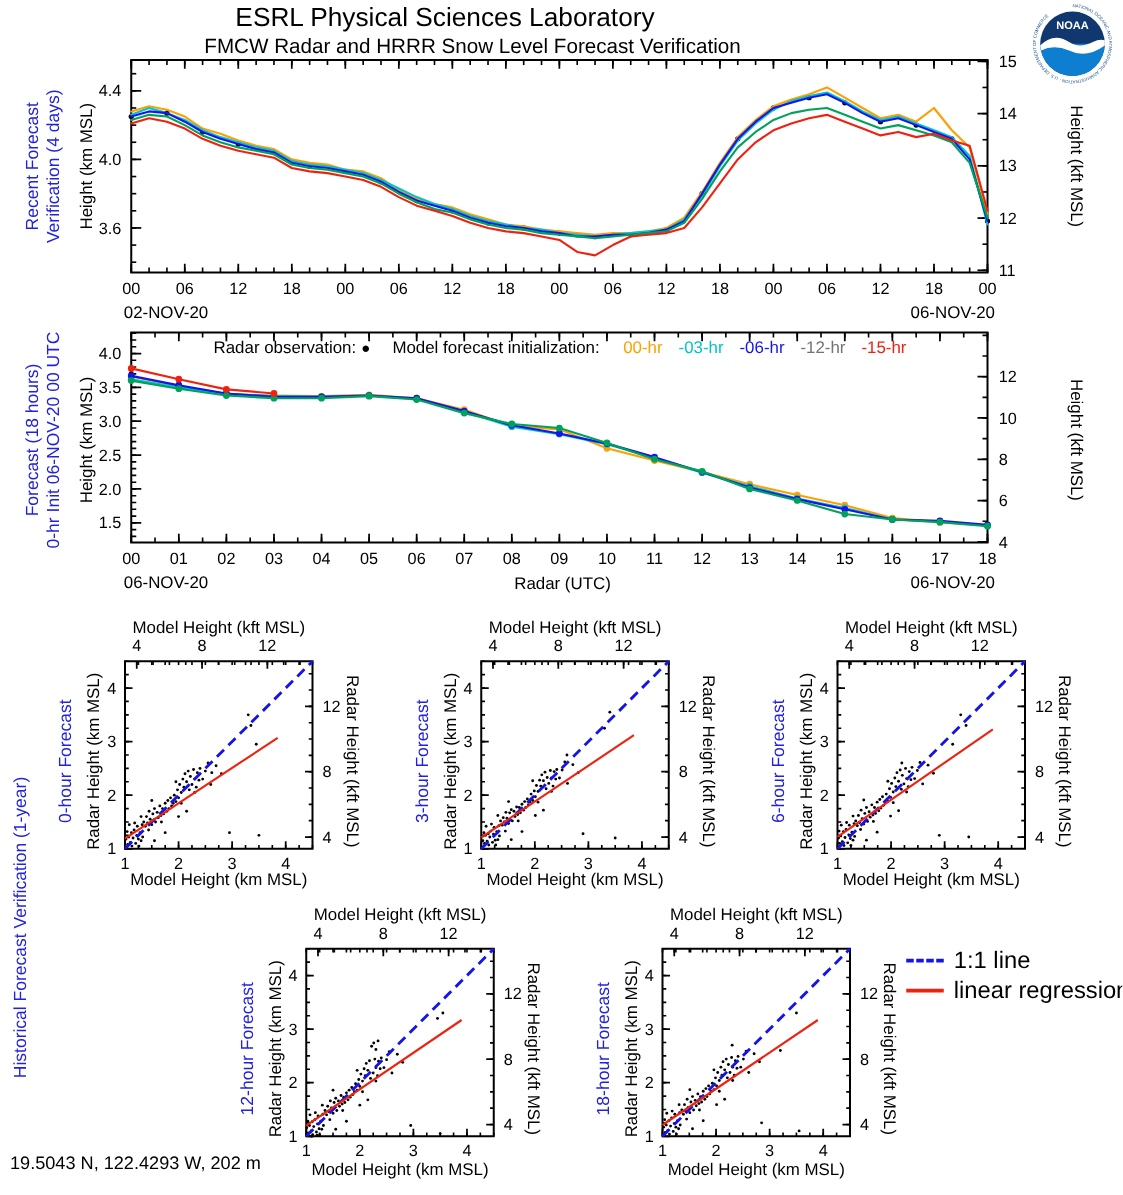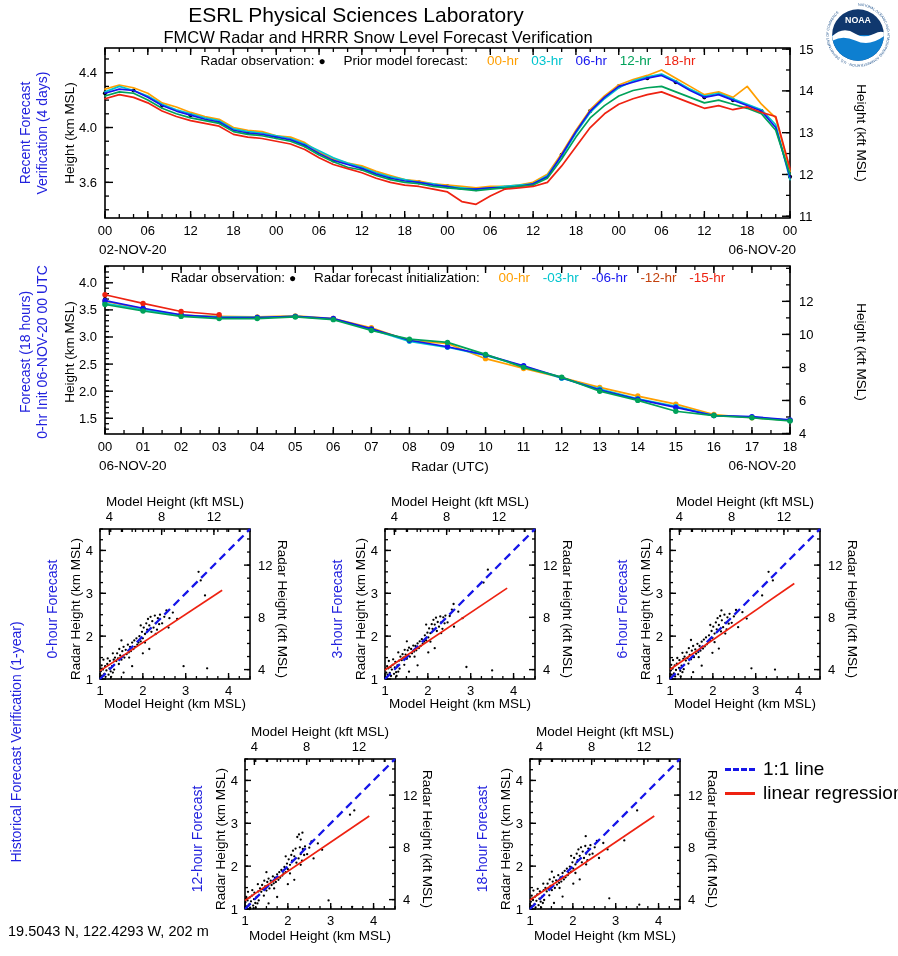--- a/index.html
+++ b/index.html
@@ -45,29 +45,20 @@
   <text x="50" y="33" text-anchor="middle" font-size="13" font-weight="bold" fill="#ffffff" font-family="Liberation Sans, sans-serif">NOAA</text>
   <text font-size="5.2" fill="#1a4f8a" font-family="Liberation Sans, sans-serif"><textPath id="ringtext" href="#ringpath">NATIONAL OCEANIC AND ATMOSPHERIC ADMINISTRATION · U.S. DEPARTMENT OF COMMERCE</textPath></text>
 </svg>
 
 <div class="vl blue sidelab" style="left:34px;top:133px;">
   <div>Recent Forecast</div>
   <div>Verification (4 days)</div>
 </div>
 <div class="vl axlab" style="left:69px;top:133px;">Height (km MSL)</div>
 <div class="vr axlab" style="left:861px;top:133px;">Height (kft MSL)</div>
-<div class="legend" style="top:53px;">
-  <span class="pfx">Radar observation:</span><span class="dot">●</span>
-  <span class="ttl">Prior model forecast:</span>
-  <span class="lg-item" style="color: rgb(255, 159, 0);">00-hr</span>
-  <span class="lg-item" style="color: rgb(0, 196, 206);">03-hr</span>
-  <span class="lg-item" style="color: rgb(20, 20, 238);">06-hr</span>
-  <span class="lg-item" style="color: rgb(0, 162, 90);">12-hr</span>
-  <span class="lg-item" style="color: rgb(238, 34, 17);">18-hr</span>
-</div>
 <svg id="chart1" style="left:60px;top:44px;" width="780" height="216">
       <rect x="45" y="4" width="685" height="170" fill="none" stroke="#000" stroke-width="1.6"></rect>
       <line x1="45" y1="174" x2="45" y2="170" stroke="#000" stroke-width="1.3"></line>
       <line x1="45" y1="4" x2="45" y2="8" stroke="#000" stroke-width="1.3"></line>
       <line x1="59.27083333333333" y1="174" x2="59.27083333333333" y2="170" stroke="#000" stroke-width="1.3"></line>
       <line x1="59.27083333333333" y1="4" x2="59.27083333333333" y2="8" stroke="#000" stroke-width="1.3"></line>
       <line x1="73.54166666666666" y1="174" x2="73.54166666666666" y2="170" stroke="#000" stroke-width="1.3"></line>
       <line x1="73.54166666666666" y1="4" x2="73.54166666666666" y2="8" stroke="#000" stroke-width="1.3"></line>
       <line x1="87.8125" y1="174" x2="87.8125" y2="170" stroke="#000" stroke-width="1.3"></line>
       <line x1="87.8125" y1="4" x2="87.8125" y2="8" stroke="#000" stroke-width="1.3"></line>
@@ -284,25 +275,25 @@
     </svg>
 
 <div class="vl blue sidelab" style="left:34px;top:352px;">
   <div>Forecast (18 hours)</div>
   <div>0-hr Init 06-NOV-20 00 UTC</div>
 </div>
 <div class="vl axlab" style="left:69px;top:352px;">Height (km MSL)</div>
 <div class="vr axlab" style="left:861px;top:352px;">Height (kft MSL)</div>
 <div class="legend" style="top:270px;">
   <span class="pfx">Radar observation:</span><span class="dot">●</span>
-  <span class="ttl">Radar forecast initialization:</span>
+  <span class="ttl">Model forecast initialization:</span>
   <span class="lg-item" style="color: rgb(255, 159, 0);">00-hr</span>
   <span class="lg-item" style="color: rgb(0, 196, 206);">-03-hr</span>
   <span class="lg-item" style="color: rgb(20, 20, 238);">-06-hr</span>
-  <span class="lg-item" style="color: #c2410c;">-12-hr</span>
+  <span class="lg-item" style="color: #737373;">-12-hr</span>
   <span class="lg-item" style="color: rgb(238, 34, 17);">-15-hr</span>
 </div>
 <svg id="chart2" style="left:60px;top:262px;" width="780" height="228">
       <rect x="45" y="4" width="685" height="168" fill="none" stroke="#000" stroke-width="1.6"></rect>
       <line x1="45" y1="172" x2="45" y2="168" stroke="#000" stroke-width="1.3"></line>
       <line x1="45" y1="4" x2="45" y2="8" stroke="#000" stroke-width="1.3"></line>
       <line x1="64.02777777777777" y1="172" x2="64.02777777777777" y2="168" stroke="#000" stroke-width="1.3"></line>
       <line x1="64.02777777777777" y1="4" x2="64.02777777777777" y2="8" stroke="#000" stroke-width="1.3"></line>
       <line x1="83.05555555555554" y1="172" x2="83.05555555555554" y2="168" stroke="#000" stroke-width="1.3"></line>
       <line x1="83.05555555555554" y1="4" x2="83.05555555555554" y2="8" stroke="#000" stroke-width="1.3"></line>

